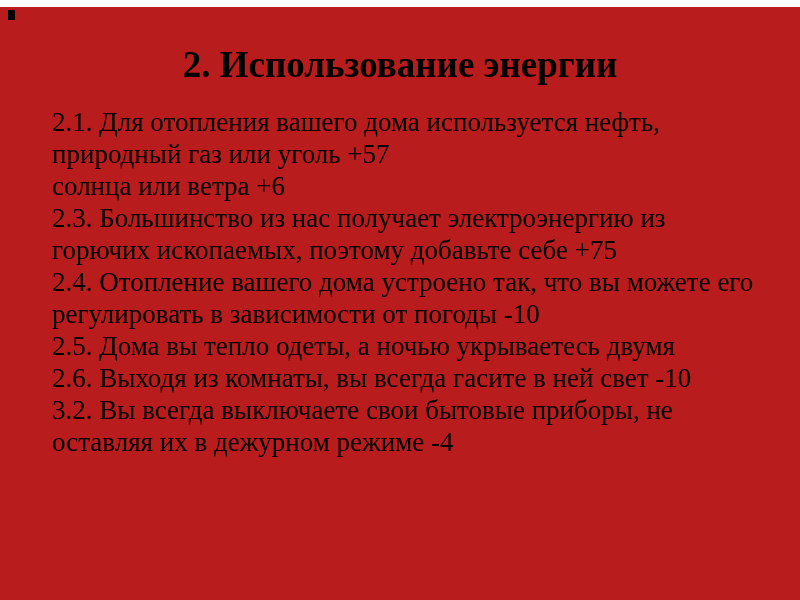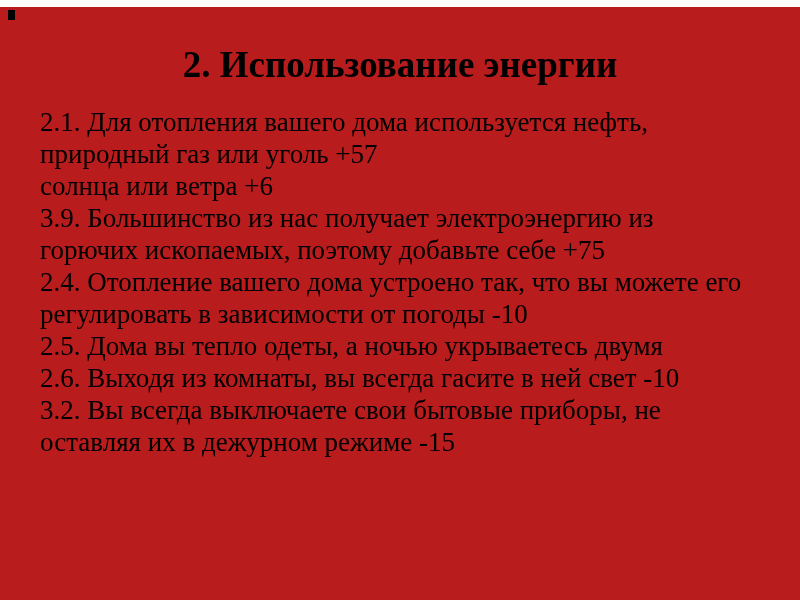--- a/index.html
+++ b/index.html
@@ -32,21 +32,21 @@
     width: 800px;
     text-align: center;
     font-size: 37px;
     line-height: 44px;
     font-weight: bold;
     white-space: nowrap;
   }
   .body-text {
     position: absolute;
     top: 99px;
-    left: 40px;
+    left: 52px;
     width: 730px;
     font-size: 27px;
     line-height: 32px;
     font-weight: normal;
   }
   .line {
     white-space: nowrap;
     height: 32px;
   }
 </style>
@@ -56,23 +56,23 @@
 <div class="slide">
 
   <div class="corner-mark"></div>
 
   <div class="slide-title">2. Использование энергии</div>
 
   <div class="body-text">
     <div class="line">2.1. Для отопления вашего дома используется нефть,</div>
     <div class="line">природный газ или уголь +57</div>
     <div class="line">солнца или ветра +6</div>
-    <div class="line">3.9. Большинство из нас получает электроэнергию из</div>
+    <div class="line">2.3. Большинство из нас получает электроэнергию из</div>
     <div class="line">горючих ископаемых, поэтому добавьте себе +75</div>
     <div class="line">2.4. Отопление вашего дома устроено так, что вы можете его</div>
     <div class="line">регулировать в зависимости от погоды -10</div>
     <div class="line">2.5. Дома вы тепло одеты, а ночью укрываетесь двумя</div>
     <div class="line">2.6. Выходя из комнаты, вы всегда гасите в ней свет -10</div>
     <div class="line">3.2. Вы всегда выключаете свои бытовые приборы, не</div>
-    <div class="line">оставляя их в дежурном режиме -15</div>
+    <div class="line">оставляя их в дежурном режиме -4</div>
   </div>
 
 </div>
 
 </body></html>

